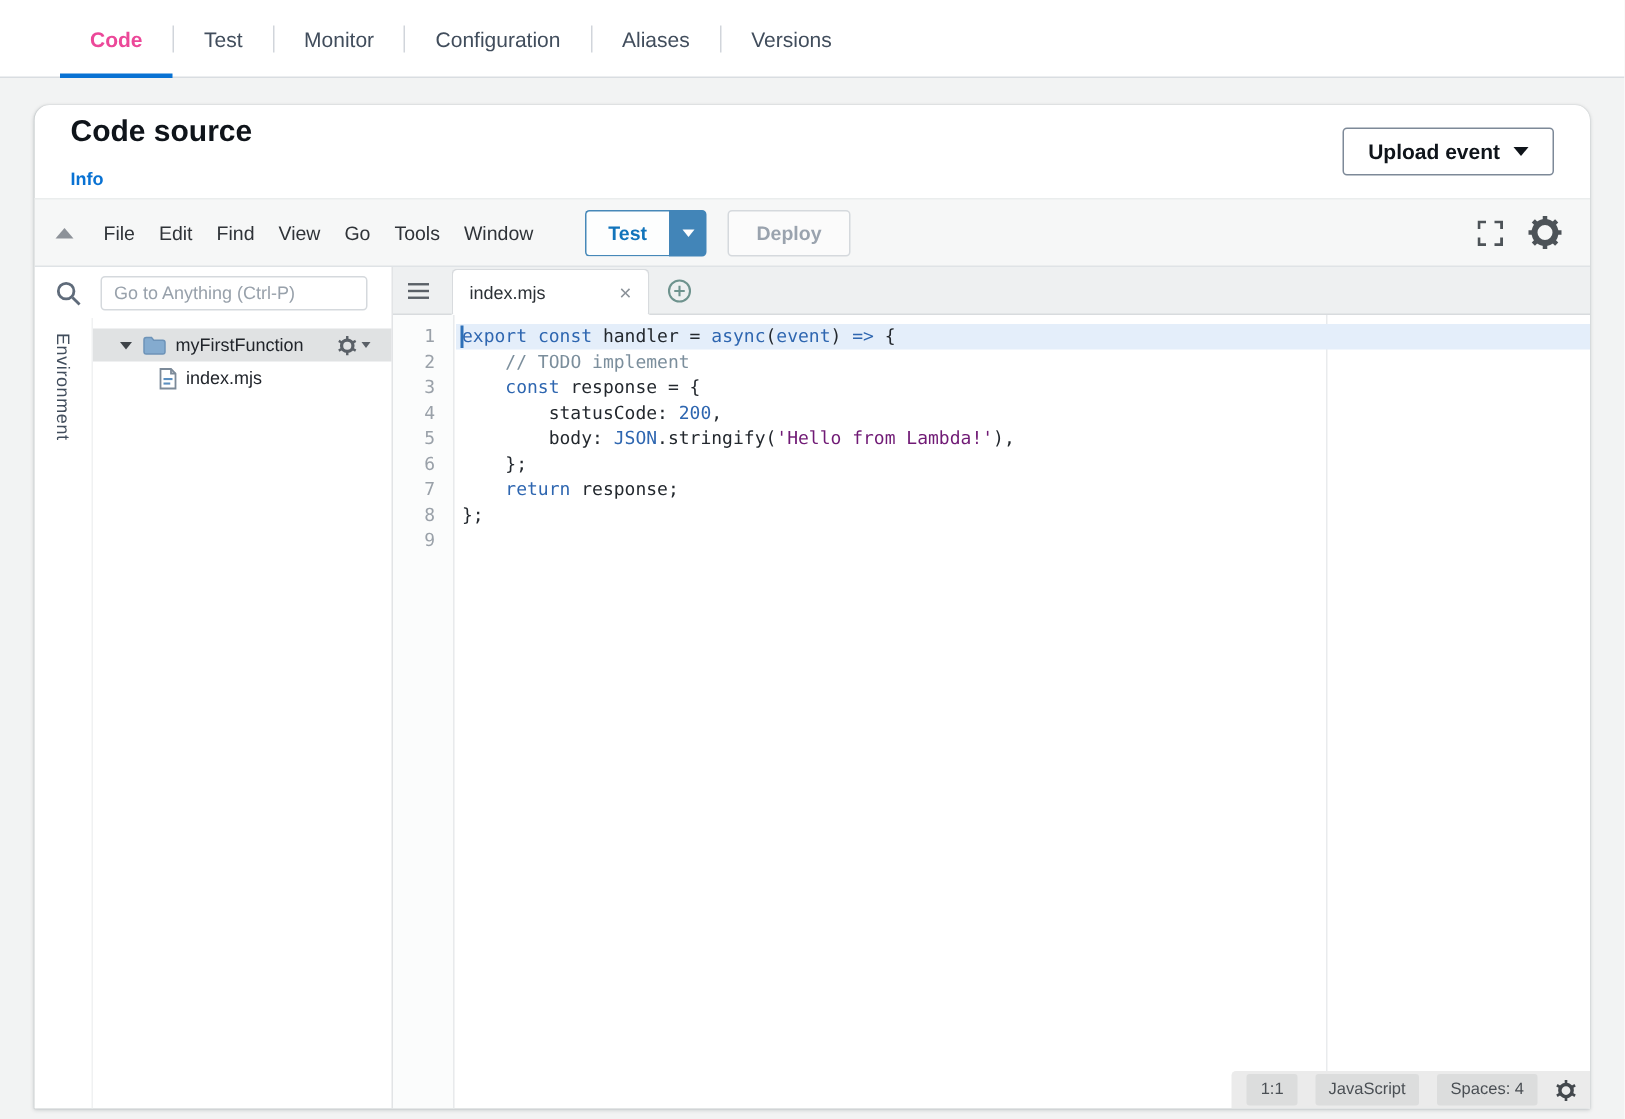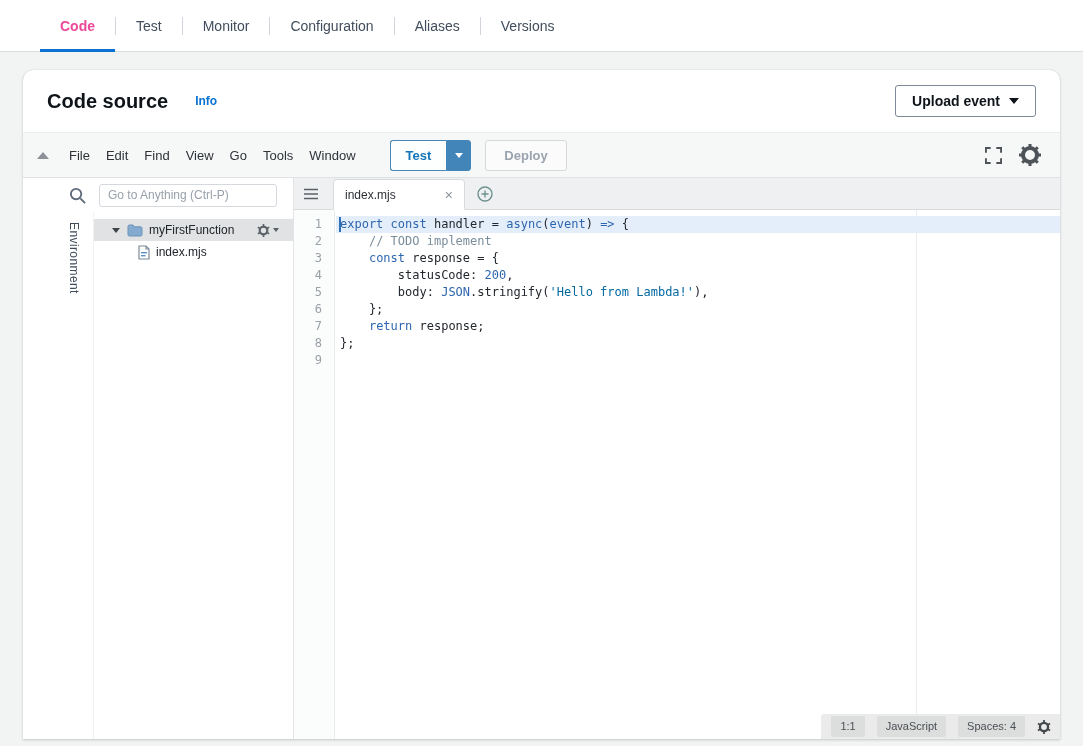--- a/index.html
+++ b/index.html
@@ -26,21 +26,21 @@
   .top-divider { width:1px; height:18px; background:#d1d5db; align-self:center; }
 
   
   .panel {
     position:absolute; left:23px; top:70px; width:1037px; height:669px;
     background:#fff; border-radius:10px 10px 0 0;
     box-shadow:0 1px 3px rgba(0,28,36,.18), 0 0 1px rgba(0,28,36,.18);
     display:flex; flex-direction:column; overflow:hidden;
   }
   .panel-header { height:62px; min-height:62px; display:flex; align-items:center; justify-content:space-between; padding:0 24px; }
-  .title-wrap { display:flex; align-items:center; gap:27px; }
+  .title-wrap { display:flex; align-items:flex-start; gap:12px;flex-direction:column; }
   .panel-title { font-size:20px; font-weight:700; color:#0f141a; margin:0; }
   .info-link { font-size:12px; font-weight:700; color:#0972d3; text-decoration:none; cursor:pointer; }
   .upload-btn {
     height:32px; border:1px solid #7d8998; background:#fff; border-radius:3px;
     font-weight:700; font-size:14px; color:#0f141a; padding:0 16px;
     display:flex; align-items:center; gap:9px; cursor:pointer; font-family:inherit;
   }
   .caret-down { width:0; height:0; border-left:5px solid transparent; border-right:5px solid transparent; border-top:6px solid #0f141a; }
 
   
@@ -66,21 +66,21 @@
   .test-caret .tri { width:0; height:0; border-left:4px solid transparent; border-right:4px solid transparent; border-top:5px solid #ffffff; }
   .deploy-btn {
     margin-left:14px; height:31px; padding:0 18px; display:flex; align-items:center;
     background:#fbfbfb; border:1px solid #d5d9dd; border-radius:3px;
     color:#9aa3ae; font-weight:700; font-size:13px; cursor:default;
   }
   .menubar-right { margin-left:auto; display:flex; align-items:center; gap:16px; }
   .icon-btn { display:flex; align-items:center; justify-content:center; cursor:pointer; background:none; border:none; padding:0; }
 
   
-  .body-area { flex:1; display:flex; position:relative; min-height:0;padding-left:32px; }
+  .body-area { flex:1; display:flex; position:relative; min-height:0; }
 
   .sidebar { width:239px; min-width:239px; background:#fff; border-right:1px solid #e2e4e6; display:flex; flex-direction:column; }
   .sidebar-top { height:34px; min-height:34px; display:flex; align-items:center; padding-left:14px; gap:13px; }
   .goto-input {
     width:178px; height:23px; border:1px solid #d5d9dd; border-radius:3px;
     font-size:12px; padding:0 8px; color:#333; outline:none; font-family:inherit;
   }
   .goto-input::placeholder { color:#98a1ab; }
   .sidebar-main { flex:1; display:flex; min-height:0; }
   .env-strip { width:39px; min-width:39px; border-right:1px solid #f0f1f2; display:flex; justify-content:center; padding-top:10px; }
@@ -111,21 +111,21 @@
   .gutter { position:absolute; left:0; top:0; bottom:0; width:41px; background:#fbfcfc; border-right:1px solid #e8eaec; padding-top:6px; }
   .gut-num { height:17px; text-align:right; padding-right:12px; color:#9aa1a9; font-size:12px; }
   .code-area { position:absolute; left:42px; right:0; top:0; bottom:0; padding-top:6px; cursor:text; }
   .print-margin { position:absolute; left:580px; top:0; bottom:0; width:1px; background:#e9ebed; }
   .code-line { height:17px; white-space:pre; padding-left:4px; position:relative; }
   .code-line.hl { background:#e4eefa; }
   .cursor-caret { position:absolute; left:3px; top:1px; width:2px; height:15px; background:#2d70b8; }
   .c-t   { color:#23282e; }
   .c-kw  { color:#2e66b0; }
   .c-cm  { color:#7b8e9c; }
-  .c-str { color:#0369a1; }
+  .c-str { color:#701a75; }
   .c-num { color:#2e66b0; }
 
   .statusbar {
     position:absolute; right:0; bottom:0; height:25px; background:#ebebeb;
     display:flex; align-items:center; gap:12px; padding:0 9px 0 10px; border-top-left-radius:3px;
   }
   .status-chip { background:#dcdddd; border-radius:2px; padding:2px 9px; font-size:11px; color:#4a4f54; cursor:pointer; font-family:"Liberation Sans", sans-serif; }
 </style>
 </head>
 <body>

